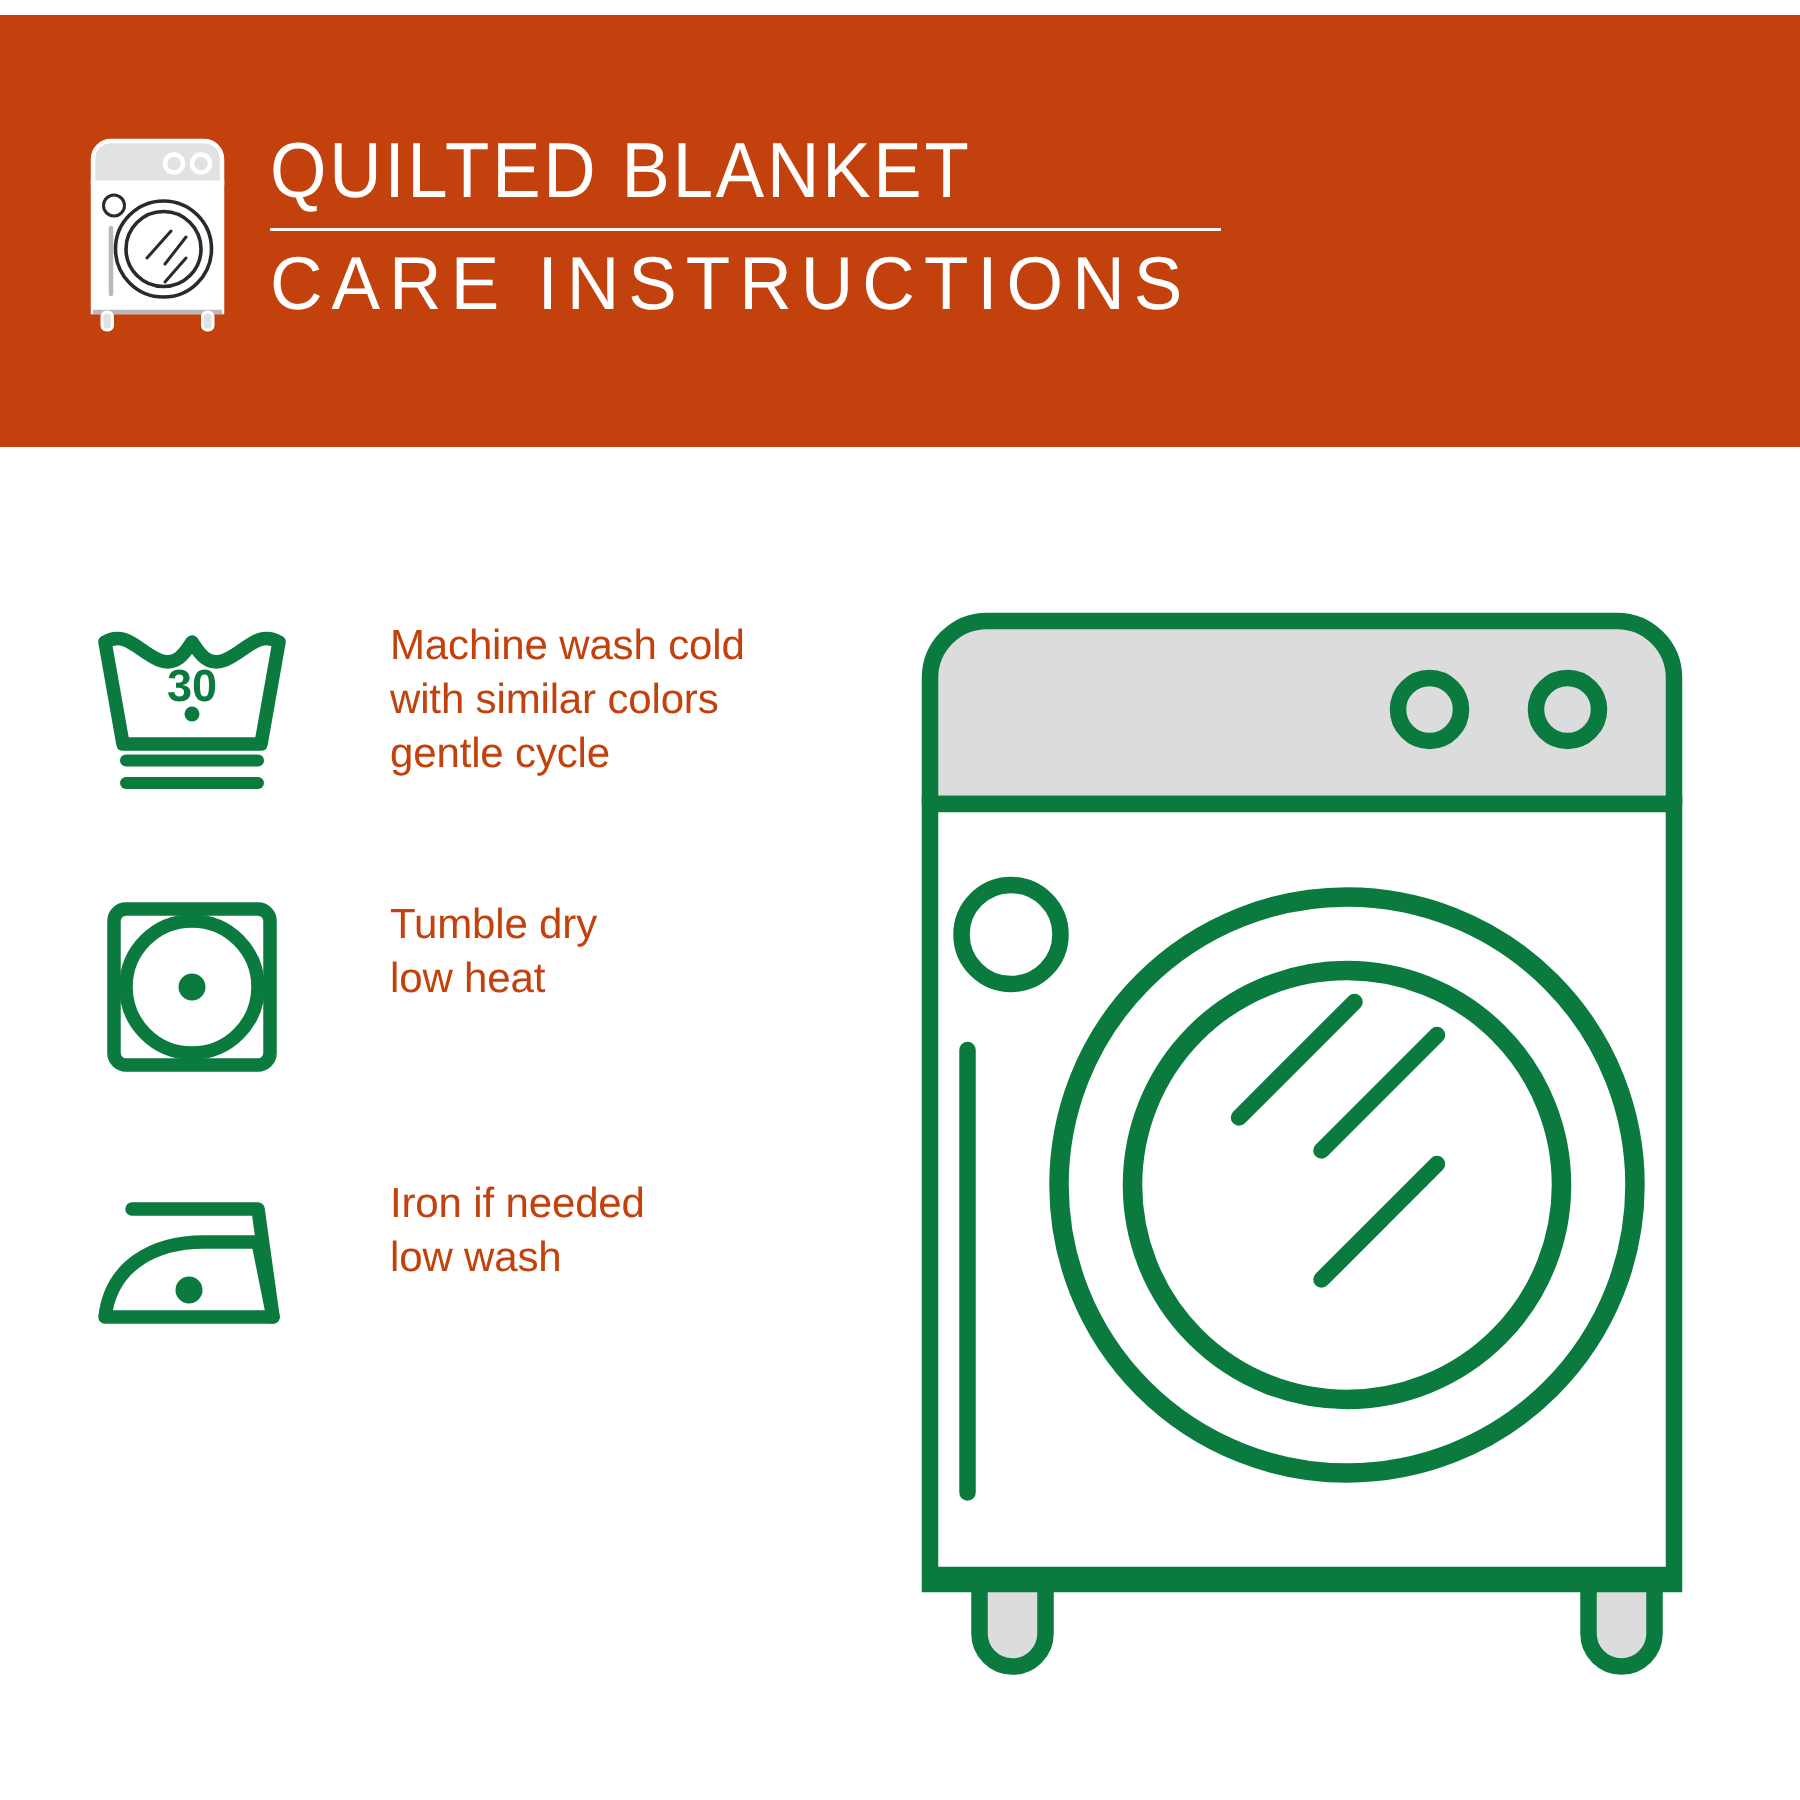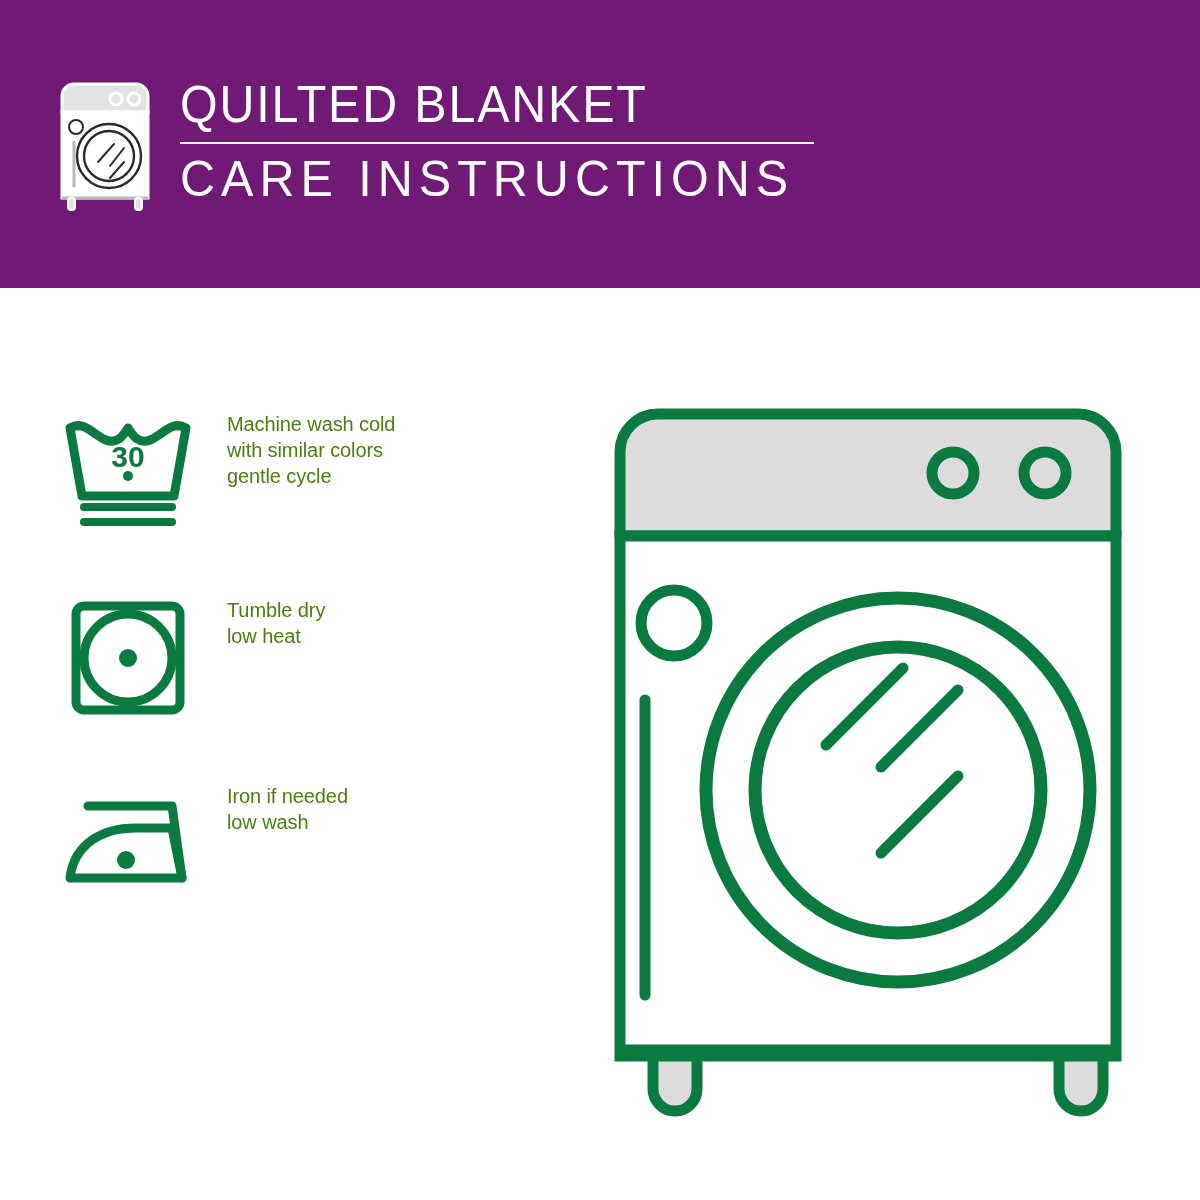--- a/index.html
+++ b/index.html
@@ -16,24 +16,24 @@
     width: 1200px;
     height: 1200px;
     background: #ffffff;
     overflow: hidden;
   }
 
   
   .header {
     position: absolute;
     left: 0;
-    top: 0;
+    top: 10px;
     width: 1200px;
     height: 288px;
-    background: #701a75;
+    background: #c2410c;
     box-sizing: border-box;
   }
   .header-inner {
     position: absolute;
     left: 52px;
     top: 78px;
     display: flex;
     align-items: flex-start;
   }
   .header-logo {
@@ -93,24 +93,24 @@
   }
   .care-row:last-child { margin-bottom: 0; }
   .care-symbol {
     flex: 0 0 auto;
     width: 140px;
     display: flex;
     align-items: center;
     justify-content: flex-start;
   }
   .care-label {
-    margin-left: 25px;
-    color: #4d7c0f;
-    font-family: "Liberation Sans", sans-serif;
-    font-size: 20px;
+    margin-left: 58px;
+    color: #c2410c;
+    font-family: "Liberation Sans", sans-serif;
+    font-size: 28px;
     line-height: 1.29;
     font-weight: 400;
     letter-spacing: -0.1px;
     white-space: pre-line;
   }
 
   
   .machine {
     position: absolute;
     left: 598px;

